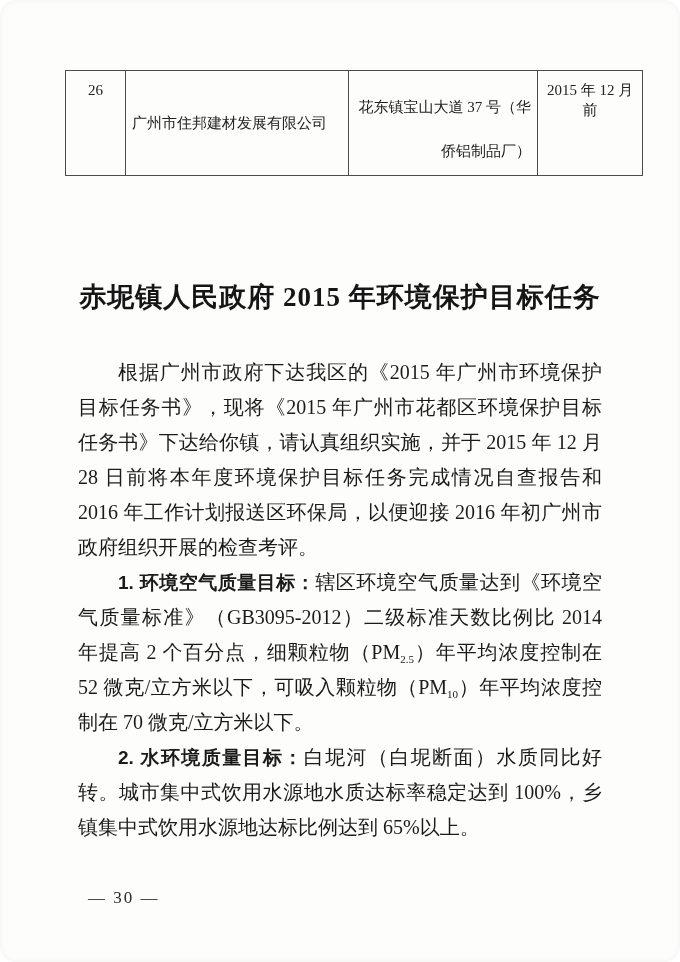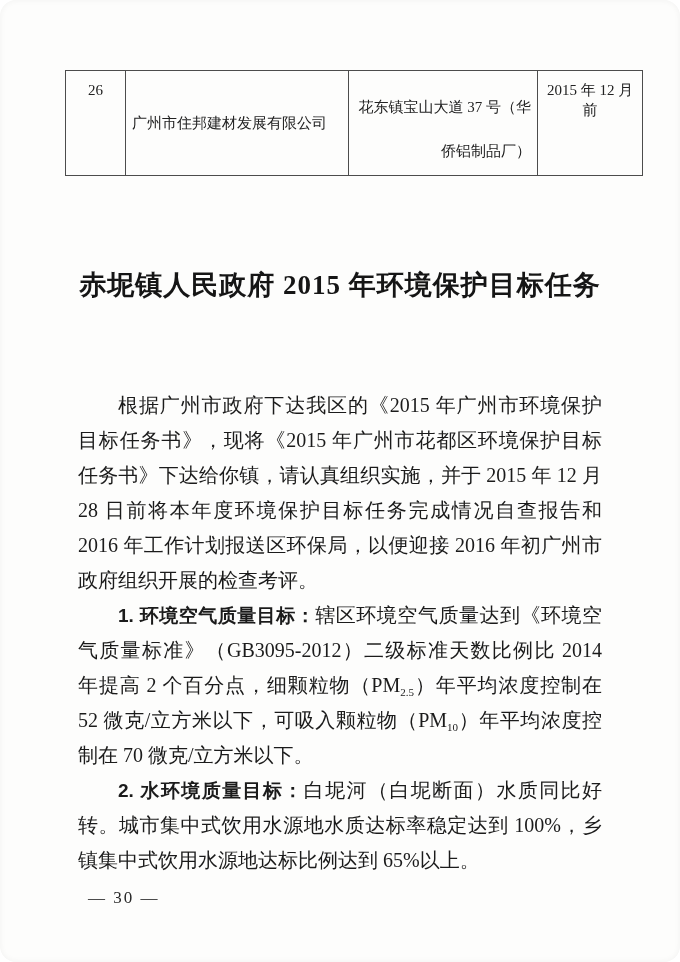--- a/index.html
+++ b/index.html
@@ -43,35 +43,35 @@
   tr.row-tall       { height: 76px; }
   tr.row-normal     { height: 40px; }
   tr.row-last       { height: 36px; }
   tr.row-tall td.col-num  { vertical-align: top; padding-top: 9px; }
   tr.row-tall td.col-date { vertical-align: top; padding-top: 9px; }
   tr.row-tall td.col-addr { vertical-align: top; padding-top: 14px; line-height: 44px; text-align: right; }
 
   
   .doc-title {
     position: absolute;
-    top: 267px;
+    top: 279px;
     left: 0;
     width: 100%;
     text-align: center;
     font-size: 27px;
     font-weight: bold;
     letter-spacing: 1px;
     color: #151515;
   }
 
   
   .doc-body {
     position: absolute;
     left: 78px;
-    top: 388px;
+    top: 355px;
     width: 524px;
     font-size: 20px;
     line-height: 35px;
     text-align: justify;
     color: #1b1b1b;
   }
   .doc-body p { margin: 0; }
   .para-indent { text-indent: 2em; }
   .section-heading {
     margin-top: 3px;

